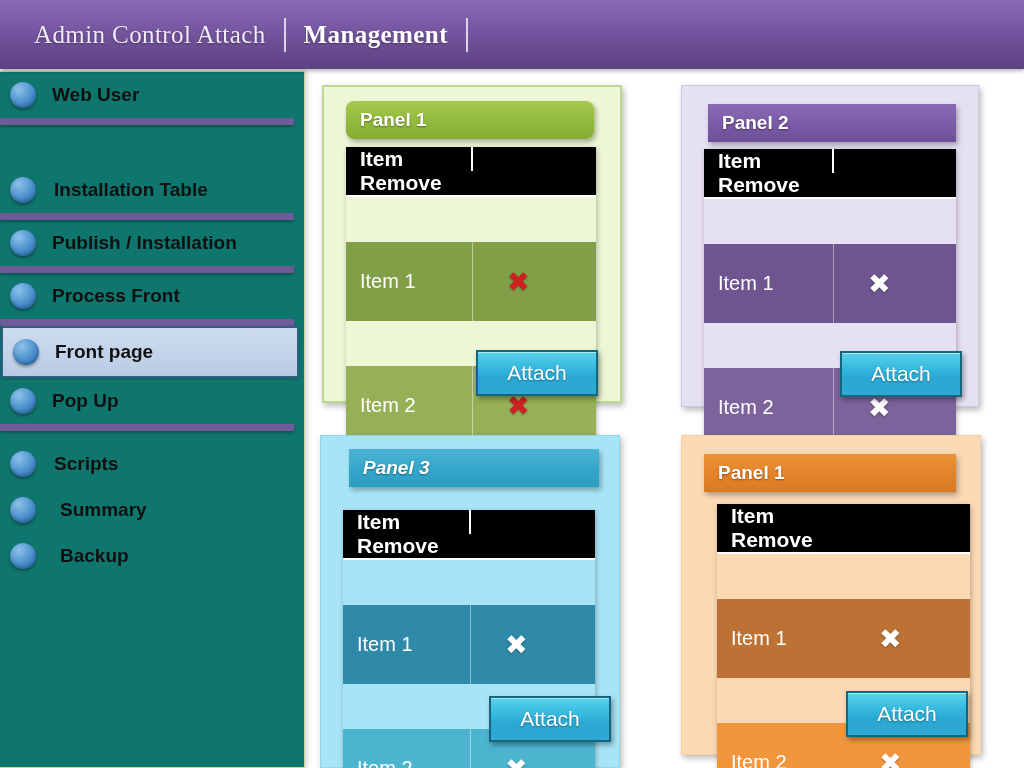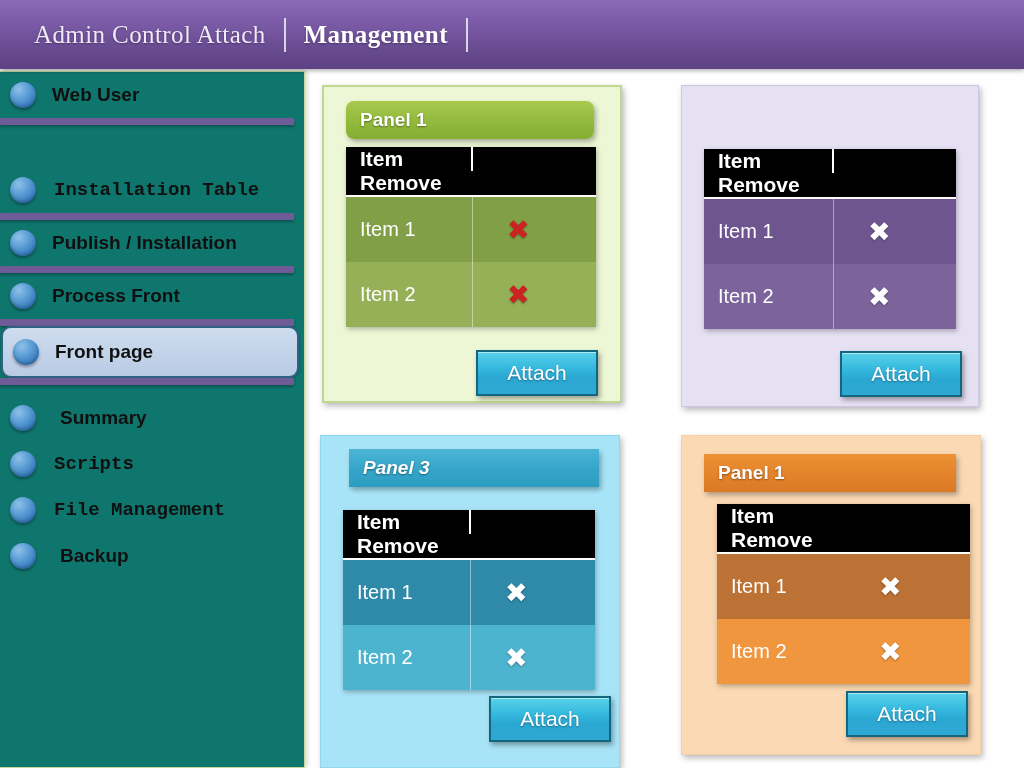--- a/index.html
+++ b/index.html
@@ -79,37 +79,37 @@
     box-shadow: 0 2px 3px rgba(0,0,0,0.35), inset 0 -2px 3px rgba(0,0,0,0.2);
     flex: 0 0 auto;
   }
   .side-item .label {
     margin-left: 16px;
     font-size: 19px;
     font-weight: bold;
     color: #101010;
     white-space: nowrap;
   }
-  .side-item.indent .label { margin-left: 18px; font-family: Liberation Mono, monospace; }
+  .side-item.indent .label { margin-left: 18px; }
   .side-item.indent2 .label { margin-left: 24px; }
 
   .side-sep {
     height: 7px;
     margin: 0 10px 0 0;
     background: #6e5b98;
     border-radius: 1px;
     box-shadow: 0 2px 3px rgba(0,0,0,0.30);
   }
   .side-gap { height: 42px; }
   .side-gap-sm { height: 10px; }
 
   .side-item.active {
     background: linear-gradient(to bottom, #cfdcef 0%, #c3d3e9 50%, #b9cbe4 100%);
     border: 2px solid #2e6184;
-    border-radius: 10px;
+    border-radius: 2px;
     margin: 0 5px 0 1px;
     height: 52px;
     box-shadow: 0 1px 3px rgba(0,0,0,0.28);
   }
 
   
   .panel {
     position: absolute;
     box-sizing: border-box;
     box-shadow: 2px 3px 6px rgba(0,0,0,0.28);
@@ -142,21 +142,21 @@
     color: #ffffff;
     font-size: 21px;
     font-weight: bold;
     display: flex;
     align-items: center;
     padding-left: 14px;
     box-sizing: border-box;
   }
   .thead .th.col1 { border-right: 2px solid #ffffff; }
   .thead.nodiv .th.col1 { border-right: none; }
-  .trow { display: flex; height: 65px; }
+  .trow { display: flex; height: 79px; margin-top: 45px; }
   .trow .td {
     display: flex;
     align-items: center;
     box-sizing: border-box;
     font-size: 20px;
     color: #ffffff;
     padding-left: 14px;
   }
   .trow .td.col1 { border-right: 1px solid rgba(255,255,255,0.45); }
   .trow.nodiv .td.col1 { border-right: none; }
@@ -267,38 +267,38 @@
     <span class="label">Process Front</span>
   </div>
 
   <div class="side-sep"></div>
 
   <div class="side-item active">
     <span class="bullet"></span>
     <span class="label">Front page</span>
   </div>
 
+  <div class="side-item">
+    <span class="bullet"></span>
+    <span class="label">Pop Up</span>
+  </div>
 
   <div class="side-sep"></div>
   <div class="side-gap-sm"></div>
 
+  <div class="side-item indent">
+    <span class="bullet"></span>
+    <span class="label">Scripts</span>
+  </div>
+
   <div class="side-item indent2">
     <span class="bullet"></span>
     <span class="label">Summary</span>
   </div>
 
-  <div class="side-item indent">
-    <span class="bullet"></span>
-    <span class="label">Scripts</span>
-  </div>
-
-  <div class="side-item indent">
-    <span class="bullet"></span>
-    <span class="label">File Management</span>
-  </div>
 
   <div class="side-item indent2">
     <span class="bullet"></span>
     <span class="label">Backup</span>
   </div>
 </div>
 
 <div class="panel" id="panel1">
   <div class="panel-title">Panel 1</div>
   <div class="ptable">
@@ -316,20 +316,21 @@
       <div class="td col1" style="width:127px">Item 2</div>
       <div class="td col2" style="width:123px">
         <span class="xmark red">✖</span>
       </div>
     </div>
   </div>
   <div class="attach-btn">Attach</div>
 </div>
 
 <div class="panel" id="panel2">
+  <div class="panel-title">Panel 2</div>
   <div class="ptable">
     <div class="thead">
       <div class="th col1" style="width:130px">Item</div>
       <div class="th col2" style="width:122px">Remove</div>
     </div>
     <div class="trow r1">
       <div class="td col1" style="width:130px">Item 1</div>
       <div class="td col2" style="width:122px">
         <span class="xmark white">✖</span>
       </div>

